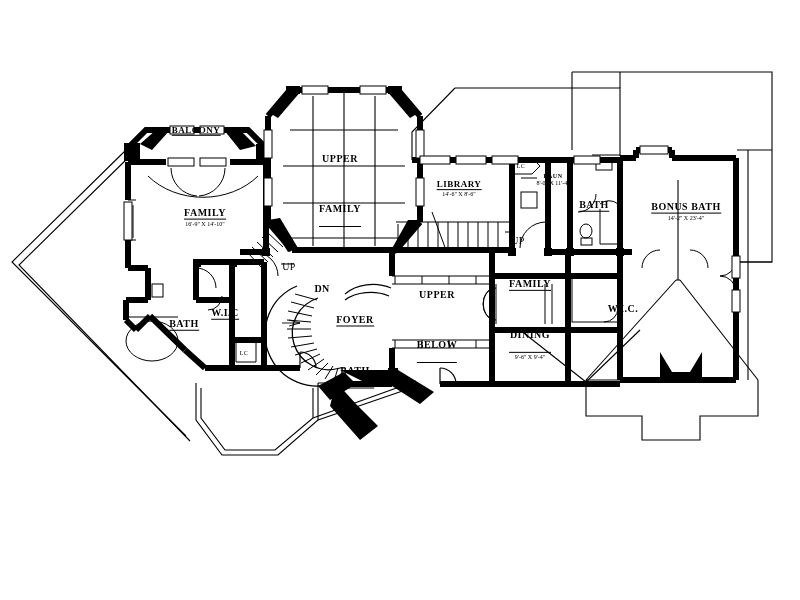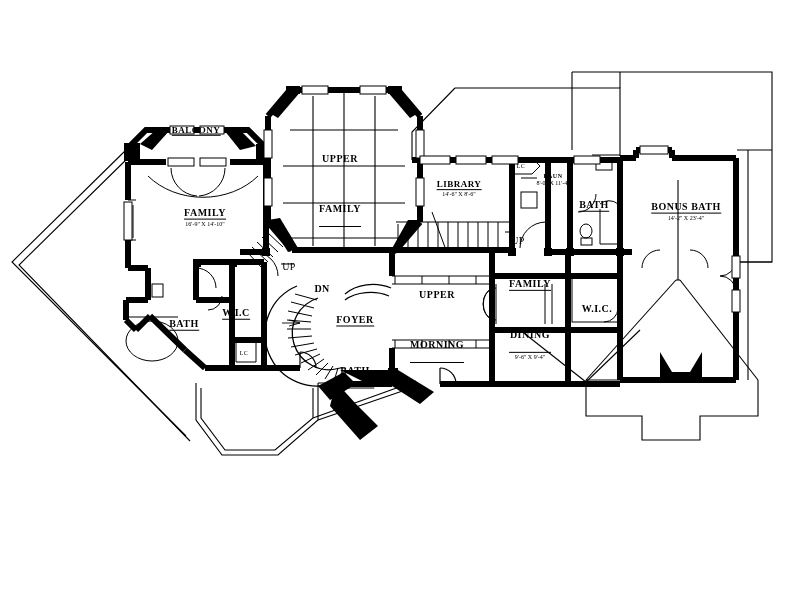--- a/index.html
+++ b/index.html
@@ -442,36 +442,36 @@
 
   <div class="room-label lbl-big" style="left:686px; top:211px; transform:translate(-50%,-50%);">
     <span class="rl-name">BONUS BATH</span>
     <span class="rl-dim">14'-2" X 23'-4"</span>
   </div>
 
   <div class="room-label lbl-sm" style="left:184px; top:305px; transform:translate(-50%,-50%);">
     <span class="rl-name">BATH</span>
   </div>
 
-  <div class="room-label lbl-sm" style="left:236px; top:294px; transform:translate(-50%,-50%);">
+  <div class="room-label lbl-sm" style="left:225px; top:294px; transform:translate(-50%,-50%);">
     <span class="rl-name">W.I.C</span>
   </div>
 
   <div class="room-label lbl-sm lbl-nounderline" style="left:437px; top:307px; transform:translate(-50%,-50%);">
     <span class="rl-name">UPPER</span>
-    <span class="rl-name2">MORNING</span>
+    <span class="rl-name2">BELOW</span>
   </div>
 
   <div class="room-label lbl-sm" style="left:530px; top:300px; transform:translate(-50%,-50%);">
     <span class="rl-name">FAMILY</span>
     <span class="rl-name2">DINING</span>
     <span class="rl-dim">9'-6" X 9'-4"</span>
   </div>
 
-  <div class="room-label lbl-sm lbl-nounderline" style="left:597px; top:290px; transform:translate(-50%,-50%);">
+  <div class="room-label lbl-sm lbl-nounderline" style="left:623px; top:290px; transform:translate(-50%,-50%);">
     <span class="rl-name">W.I.C.</span>
   </div>
 
   <div class="room-label lbl-sm" style="left:355px; top:332px; transform:translate(-50%,-50%);">
     <span class="rl-name">FOYER</span>
     <span class="rl-name2">BATH</span>
   </div>
 
   <div class="tag-label" style="left:289px; top:266px; transform:translate(-50%,-50%);">UP</div>
 

